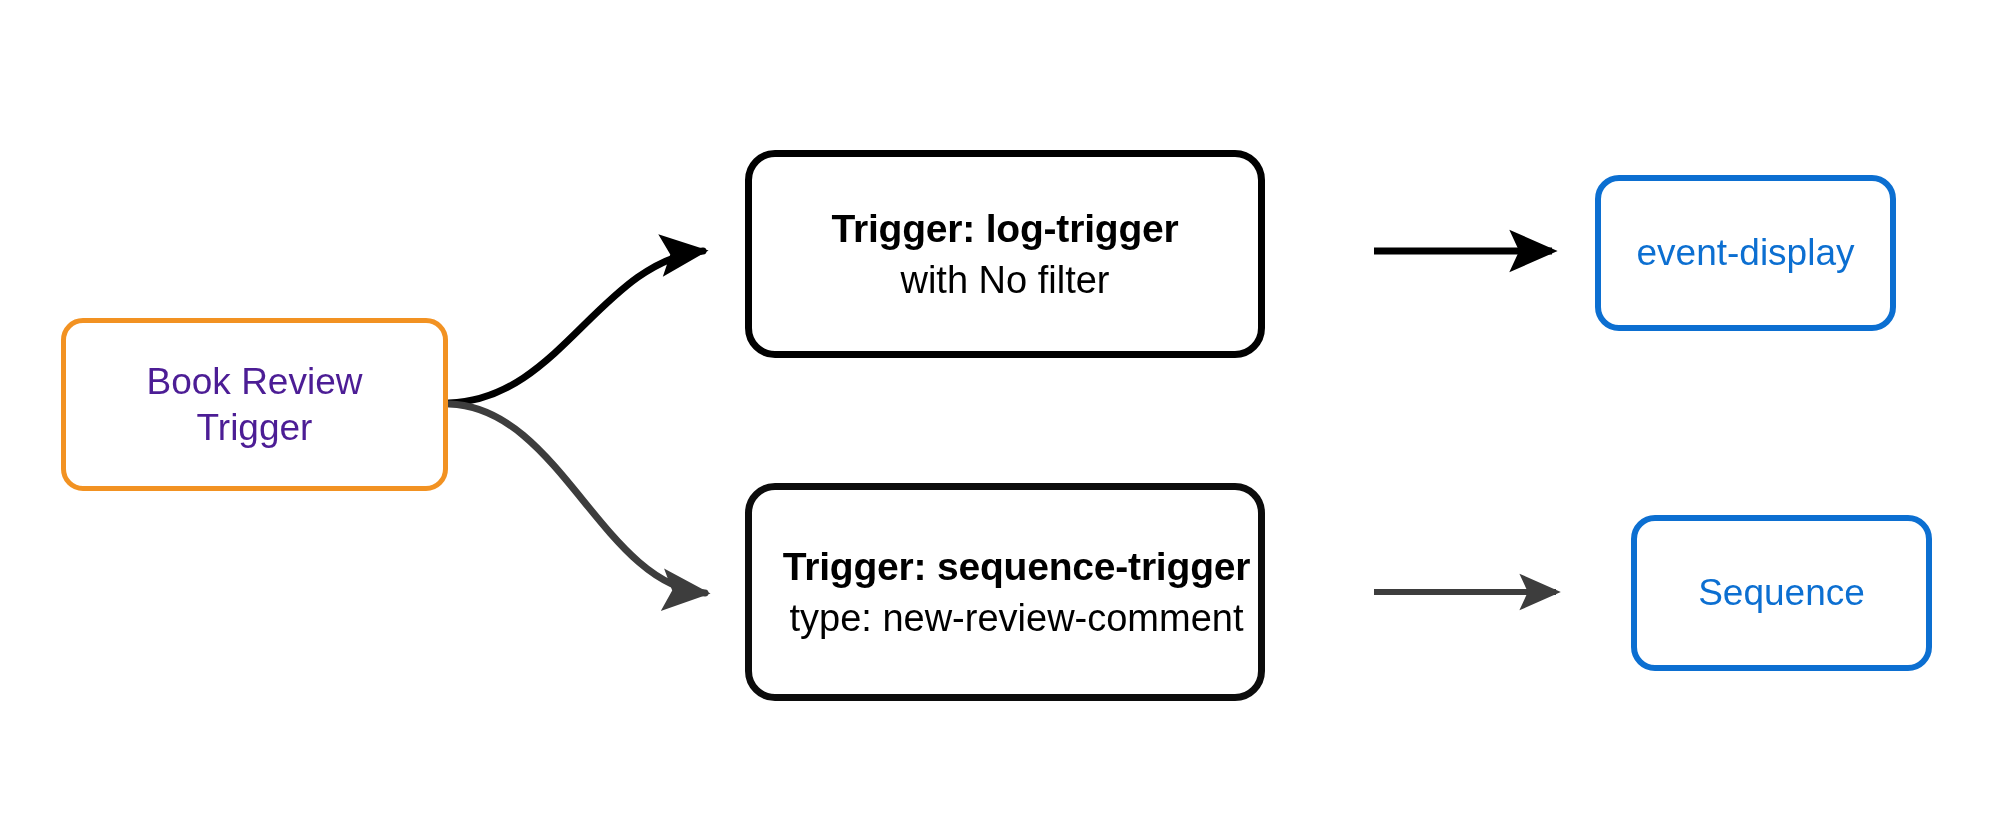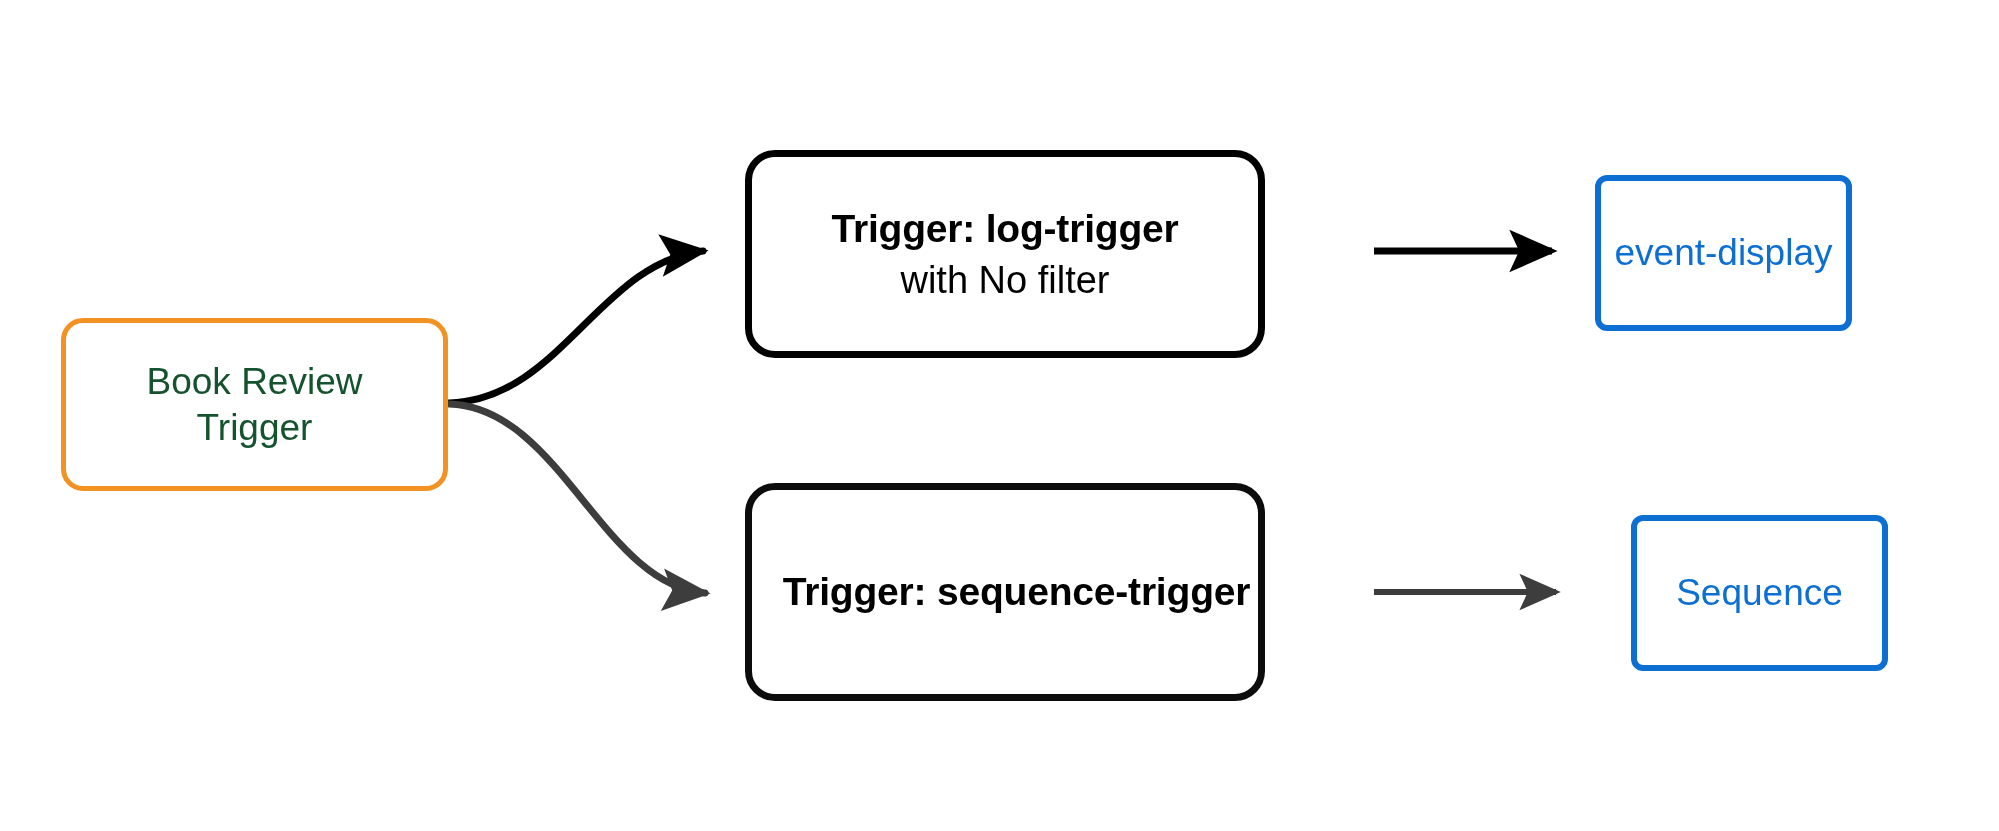--- a/index.html
+++ b/index.html
@@ -38,21 +38,21 @@
     line-height: 1.22;
   }
   
   .node-broker {
     left: 61px;
     top: 318px;
     width: 387px;
     height: 173px;
     border: 5px solid #F29222;
     border-radius: 22px;
-    color: #14532d;
+    color: #4c1d95;
     font-size: 37px;
     font-weight: 400;
   }
   .node-broker .line { display: block; white-space: nowrap; }
   
   .node-trigger {
     left: 745px;
     width: 520px;
     border: 7px solid #000000;
     border-radius: 30px;
@@ -77,24 +77,24 @@
   }
   .trigger-sub {
     font-size: 38px;
     font-weight: 400;
     white-space: nowrap;
     margin-top: 4px;
   }
   
   .node-sink {
     left: 1595px;
-    width: 257px;
+    width: 301px;
     height: 156px;
     border: 6px solid #0C6FD1;
-    border-radius: 12px;
+    border-radius: 24px;
     color: #0C6FD1;
     font-size: 37px;
     font-weight: 400;
     white-space: nowrap;
   }
   .node-sink.top { top: 175px; }
   .node-sink.bottom { top: 515px; margin-left: 36px; }
 </style>
 </head>
 <body>
@@ -125,20 +125,21 @@
     <span class="line">Trigger</span>
   </div>
 
   <div class="node node-trigger top">
     <span class="trigger-title">Trigger: log-trigger</span>
     <span class="trigger-sub">with No filter</span>
   </div>
 
   <div class="node node-trigger bottom">
     <span class="trigger-title">Trigger: sequence-trigger</span>
+    <span class="trigger-sub">type: new-review-comment</span>
   </div>
 
   <div class="node node-sink top">
     <span>event-display</span>
   </div>
 
   <div class="node node-sink bottom">
     <span>Sequence</span>
   </div>
 

